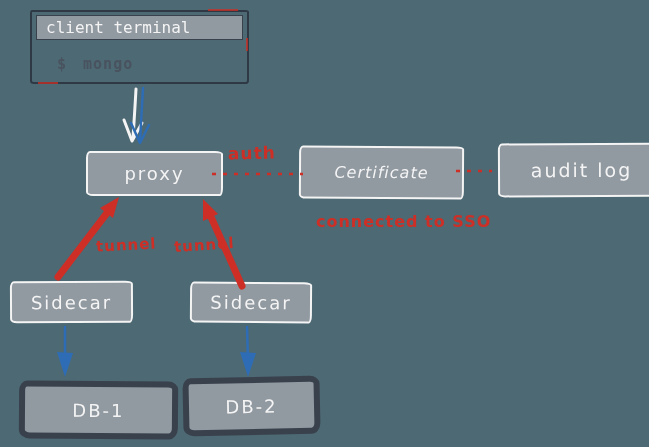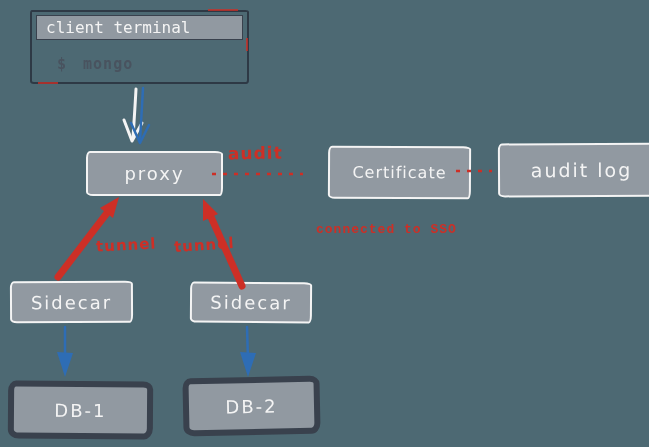--- a/index.html
+++ b/index.html
@@ -41,42 +41,42 @@
     color:var(--white-ink); font-size:16px; line-height:23px;
     padding-left:9px; box-sizing:border-box; white-space:nowrap; overflow:hidden;
   }
   .terminal .prompt{
     position:absolute; left:25px; top:43px;
     color:var(--prompt-text); font-weight:bold; font-size:15px;
     letter-spacing:1px; word-spacing:6px; white-space:pre;
   }
 
   .proxy   {left:86px;  top:151px; width:137px; height:45px; font-size:18px;}
-  .ca      {left:328px; top:146px; width:143px; height:53px; font-size:16px; letter-spacing:1px; line-height:1.35; transform:rotate(.3deg);}
+  .ca      {left:299px; top:146px; width:165px; height:53px; font-size:16px; letter-spacing:1px; line-height:1.35; transform:rotate(.3deg);font-style:italic;}
   .audit   {left:498px; top:143px; width:167px; height:54px; font-size:19px; transform:rotate(-.3deg);}
   .sidecar1{left:10px;  top:281px; width:123px; height:42px; font-size:18px; transform:rotate(-.3deg);}
   .sidecar2{left:190px; top:282px; width:122px; height:41px; font-size:18px; transform:rotate(.4deg);}
 
   .db{
     position:absolute; z-index:2; box-sizing:border-box;
     background:var(--box-fill);
     border:6px solid var(--db-border);
     border-radius:8px 10px 9px 11px / 10px 8px 11px 9px;
     display:flex; align-items:center; justify-content:center;
     color:var(--white-ink); font-size:18px; letter-spacing:2px;
   }
-  .db1{left:8px;   top:381px; width:145px; height:58px; transform:rotate(.4deg);}
+  .db1{left:19px;   top:381px; width:159px; height:58px; transform:rotate(.4deg);}
   .db2{left:183px; top:377px; width:137px; height:58px; transform:rotate(-1.2deg);}
 
   .red-label{
     position:absolute; z-index:2; color:var(--red);
     font-weight:bold; letter-spacing:1px; white-space:nowrap;
   }
   .auth-label  {left:228px; top:143px; font-size:17px; transform:rotate(-1deg);}
-  .sso-note    {left:316px; top:222px; font-size:13px;font-family:Liberation Mono, monospace;}
+  .sso-note    {left:316px; top:212px; font-size:16px;}
   .tunnel-left {left:96px;  top:236px; font-size:15px; transform:rotate(-3deg);}
   .tunnel-right{left:174px; top:236px; font-size:15px; transform:rotate(-4deg);}
 
   
   .accent{position:absolute; z-index:2; background:var(--red); opacity:.75;}
   .accent.a1{left:208px; top:9px;  width:30px; height:2px;}
   .accent.a2{left:246px; top:38px; width:2px;  height:13px;}
   .accent.a3{left:38px;  top:82px; width:20px; height:2px;}
 
   
@@ -123,21 +123,21 @@
   </div>
 
   <div class="db db1">
     <span>DB-1</span>
   </div>
 
   <div class="db db2">
     <span>DB-2</span>
   </div>
 
-  <div class="red-label auth-label">audit</div>
+  <div class="red-label auth-label">auth</div>
   <div class="red-label sso-note">connected to SSO</div>
   <div class="red-label tunnel-left">tunnel</div>
   <div class="red-label tunnel-right">tunnel</div>
 
   <svg id="connectors" width="649" height="447" viewBox="0 0 649 447">
 
     <g>
       <path class="arrow-white" d="M136,89 C135,108 134,122 133,138"></path>
       <path class="arrow-white" d="M124,120 L132,141 L142,123"></path>
       <path class="arrow-blue" d="M143,88 L140,141"></path>

